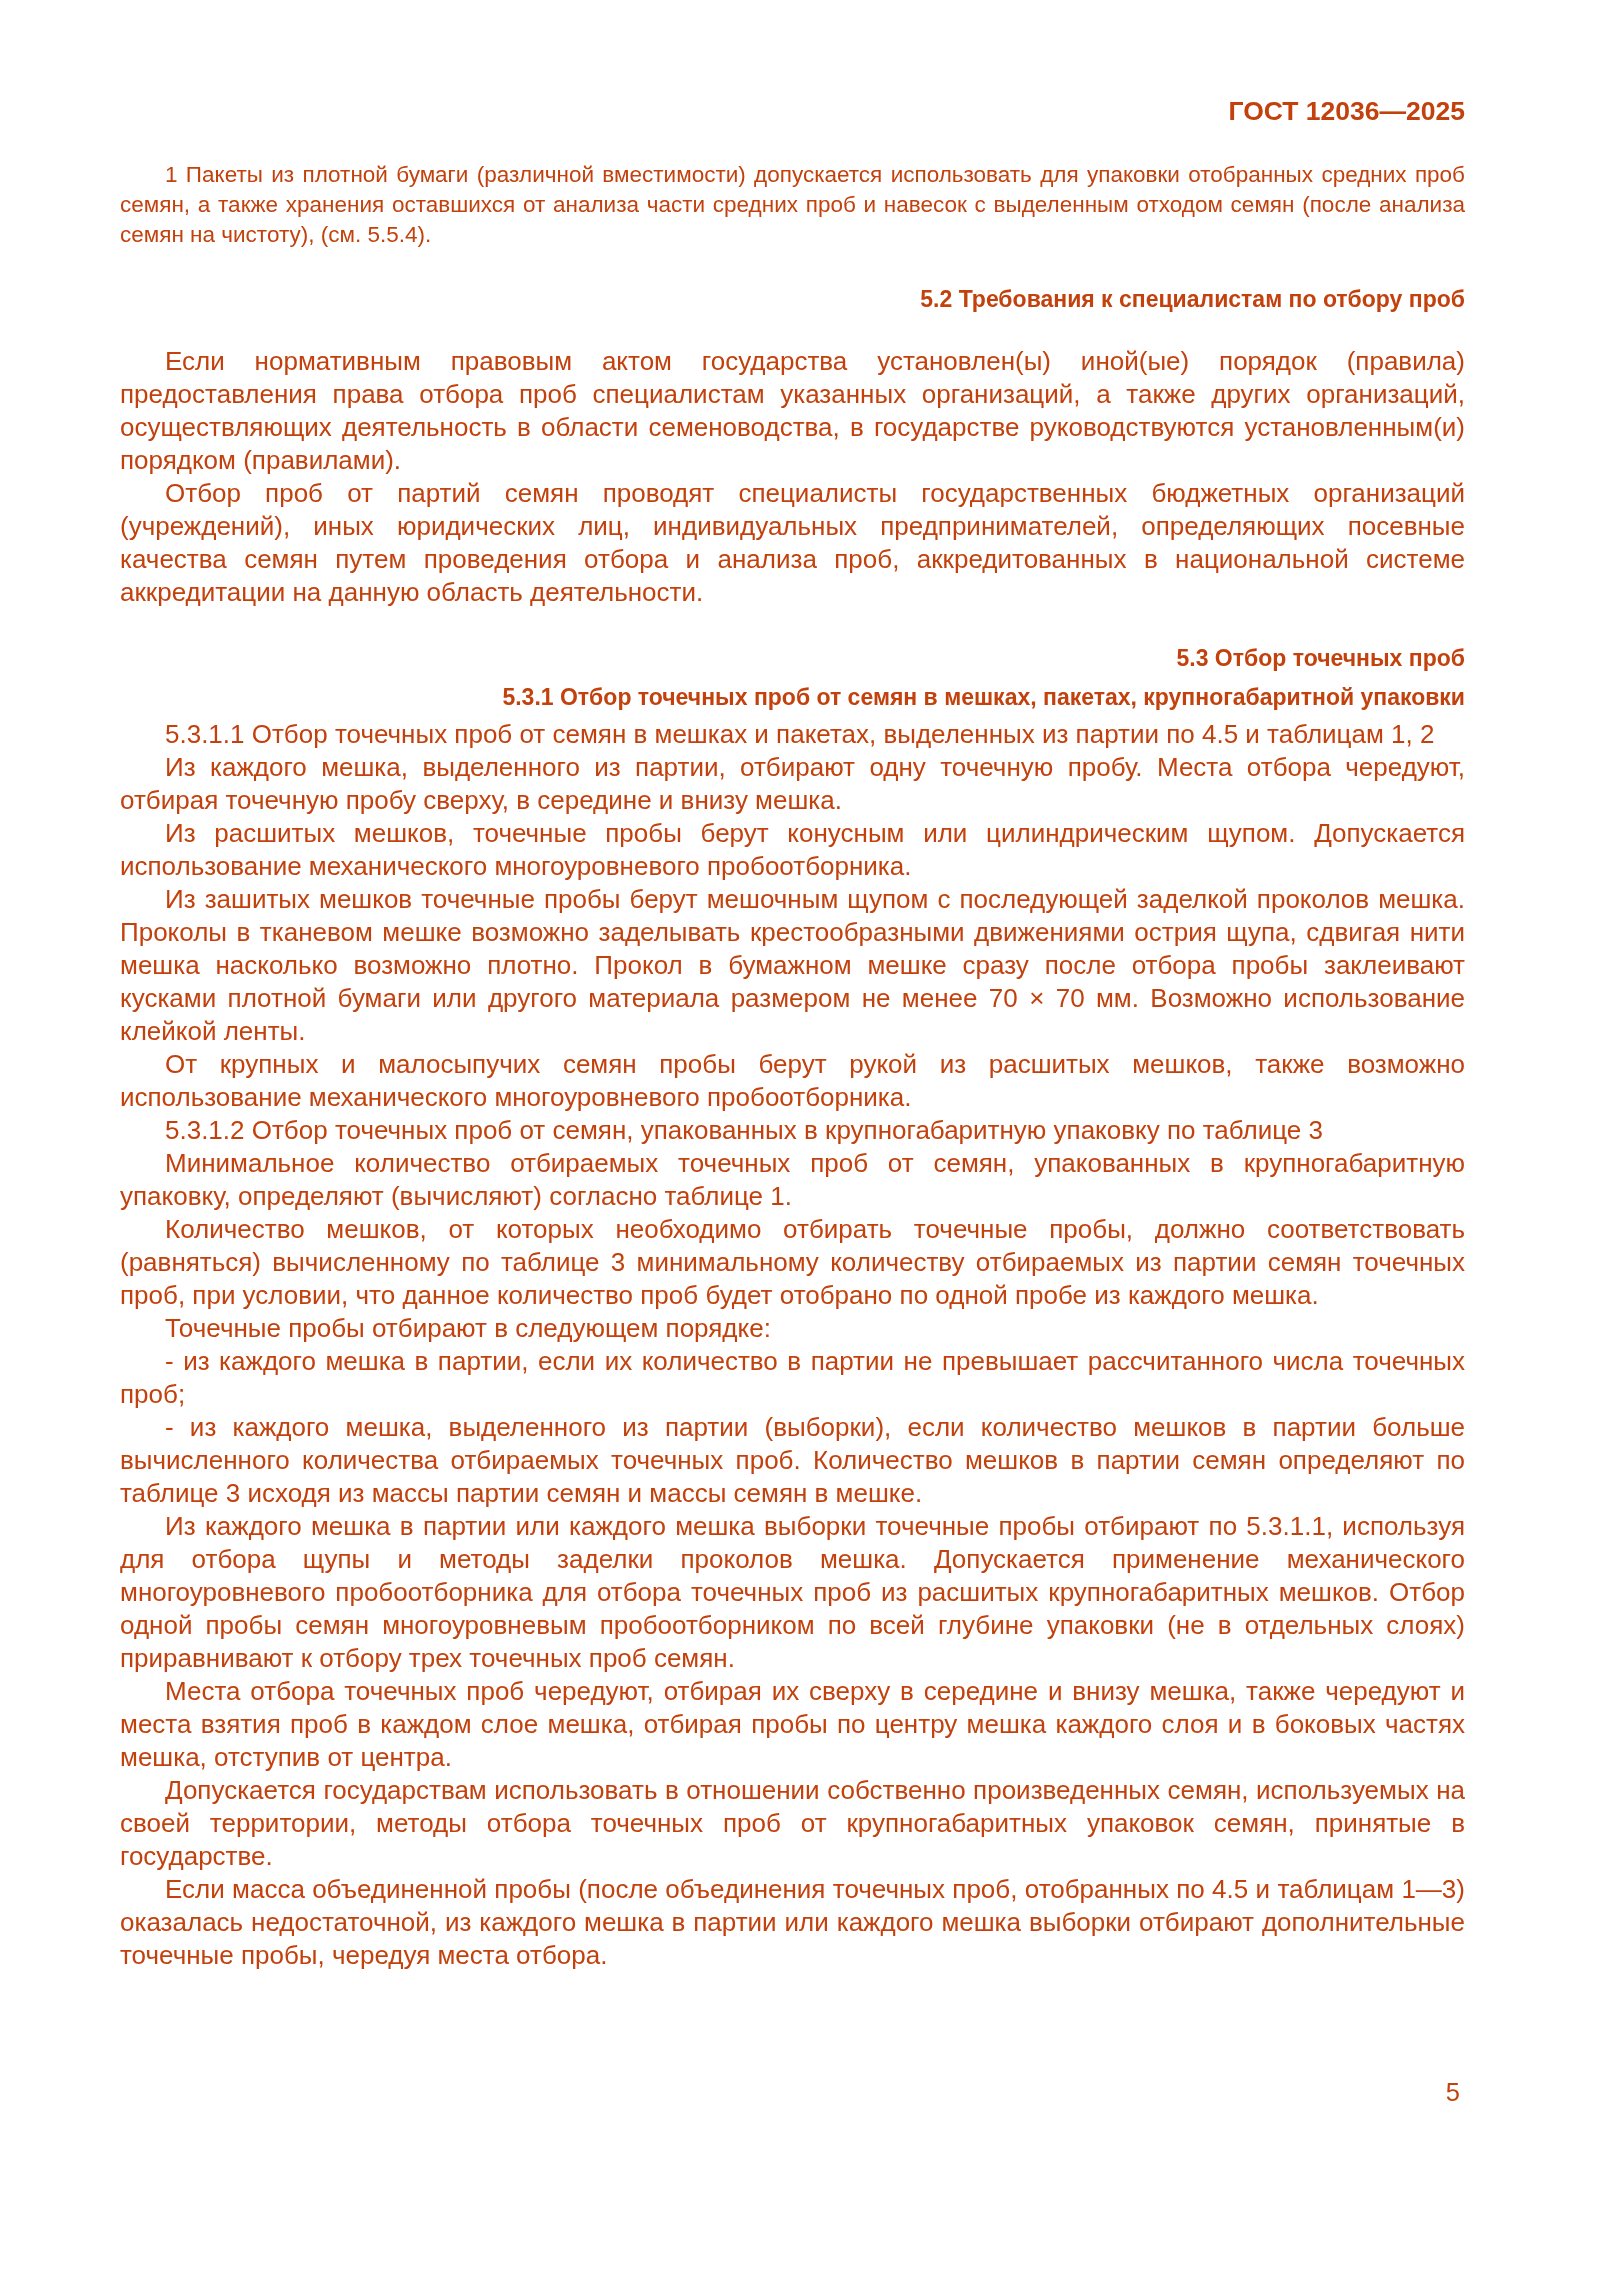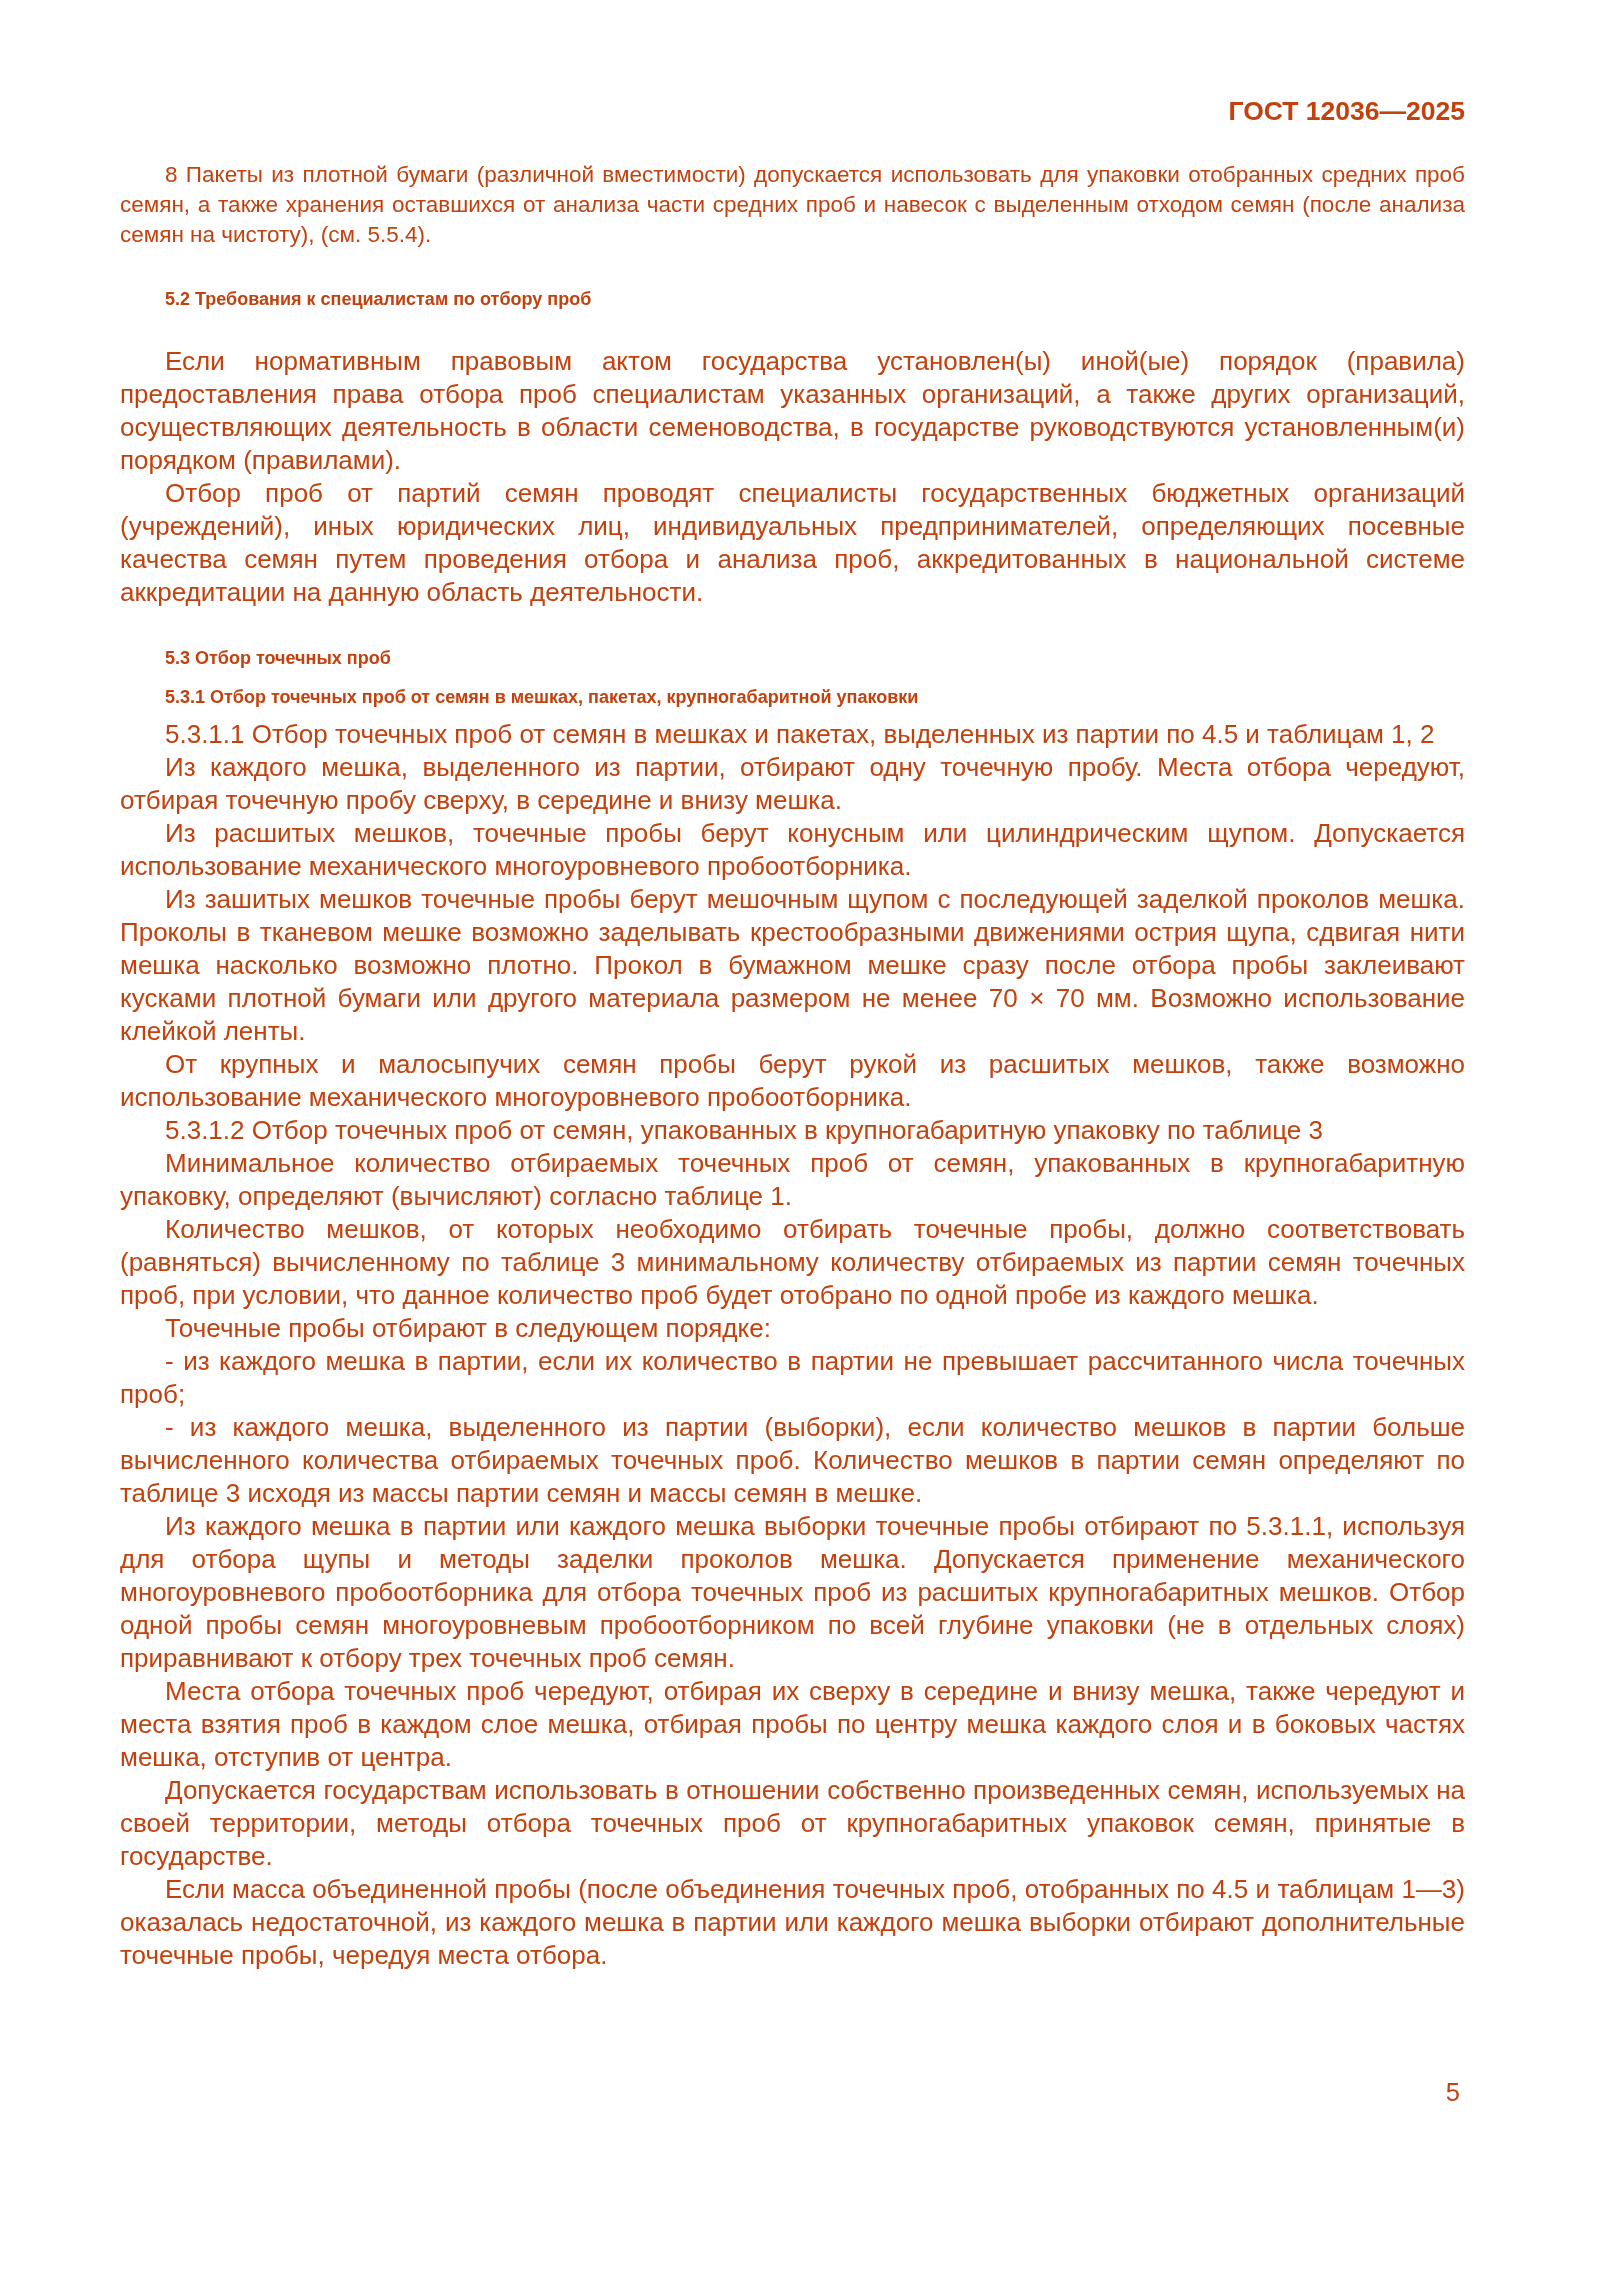--- a/index.html
+++ b/index.html
@@ -35,24 +35,24 @@
   }
   .note {
     margin: 0;
     font-size: 22.5px;
     line-height: 30px;
     text-align: justify;
     text-indent: 45px;
   }
   .h {
     font-weight: 700;
-    font-size: 18px;
+    font-size: 23px;
     line-height: 33px;
     text-indent: 45px;
-    text-align: left;
+    text-align: right;
     margin: 0;
   }
   .h-52  { margin: 33px 0 29px 0; }
   .h-53  { margin: 33px 0 5.9px 0; }
   .h-531 { margin: 0 0 3.9px 0; }
   .page-number {
     position: absolute;
     right: 161px;
     bottom: 186px;
     font-size: 25.5px;
@@ -60,21 +60,21 @@
   }
 </style>
 </head>
 <body>
 
 <div class="page">
   <div class="content">
 
     <div class="doc-header">ГОСТ 12036—2025</div>
 
-    <p class="note">8  Пакеты из плотной бумаги (различной вместимости) допускается использовать для упаковки отобранных средних проб семян, а также хранения оставшихся от анализа части средних проб и навесок с выделенным отходом семян (после анализа семян на чистоту), (см. 5.5.4).</p>
+    <p class="note">1  Пакеты из плотной бумаги (различной вместимости) допускается использовать для упаковки отобранных средних проб семян, а также хранения оставшихся от анализа части средних проб и навесок с выделенным отходом семян (после анализа семян на чистоту), (см. 5.5.4).</p>
 
     <h2 class="h h-52">5.2  Требования к специалистам по отбору проб</h2>
 
     <p class="para">Если нормативным правовым актом государства установлен(ы) иной(ые) порядок (правила) предоставления права отбора проб специалистам указанных организаций, а также других организаций, осуществляющих деятельность в области семеноводства, в государстве руководствуются установленным(и) порядком (правилами).</p>
     <p class="para">Отбор проб от партий семян проводят специалисты государственных бюджетных организаций (учреждений), иных юридических лиц, индивидуальных предпринимателей, определяющих посевные качества семян путем проведения отбора и анализа проб, аккредитованных в национальной системе аккредитации на данную область деятельности.</p>
 
     <h2 class="h h-53">5.3  Отбор точечных проб</h2>
     <h3 class="h h-531">5.3.1  Отбор точечных проб от семян в мешках, пакетах, крупногабаритной упаковки</h3>
 
     <p class="para">5.3.1.1  Отбор точечных проб от семян в мешках и пакетах, выделенных из партии по 4.5 и таблицам 1, 2</p>

